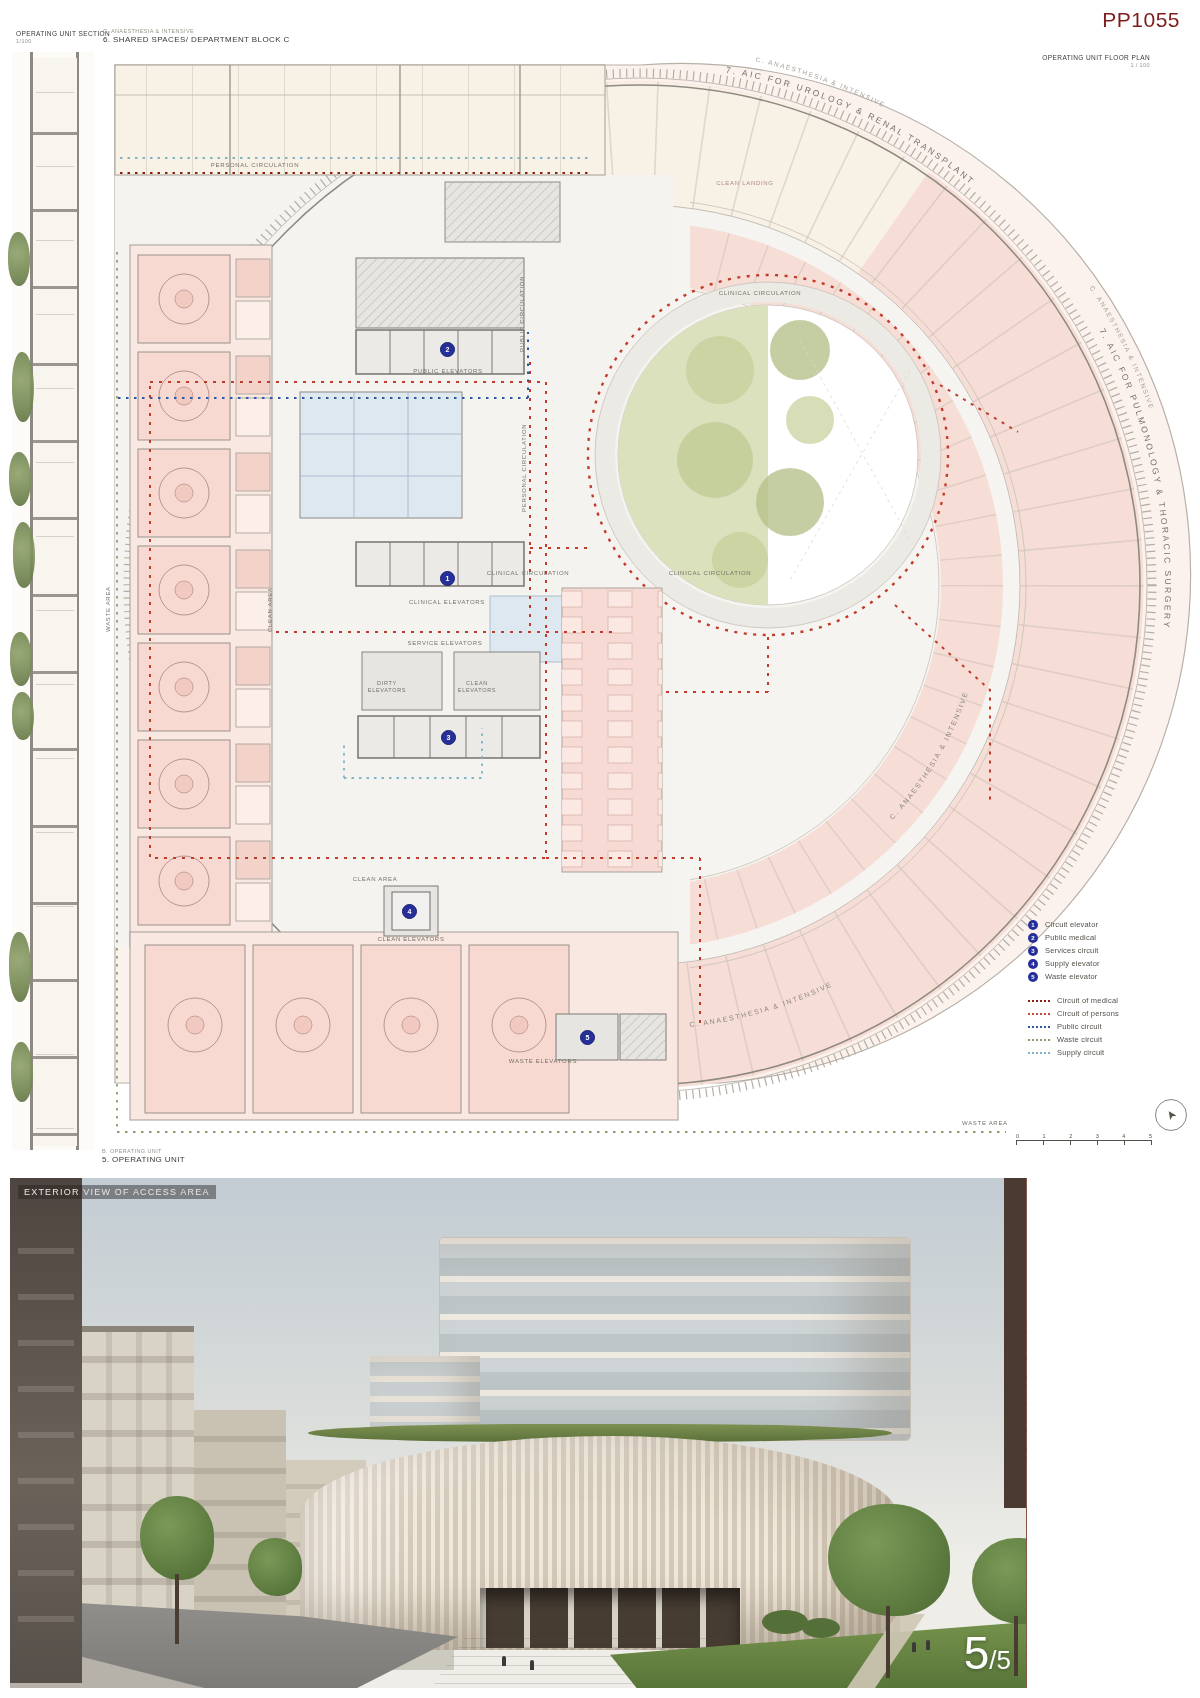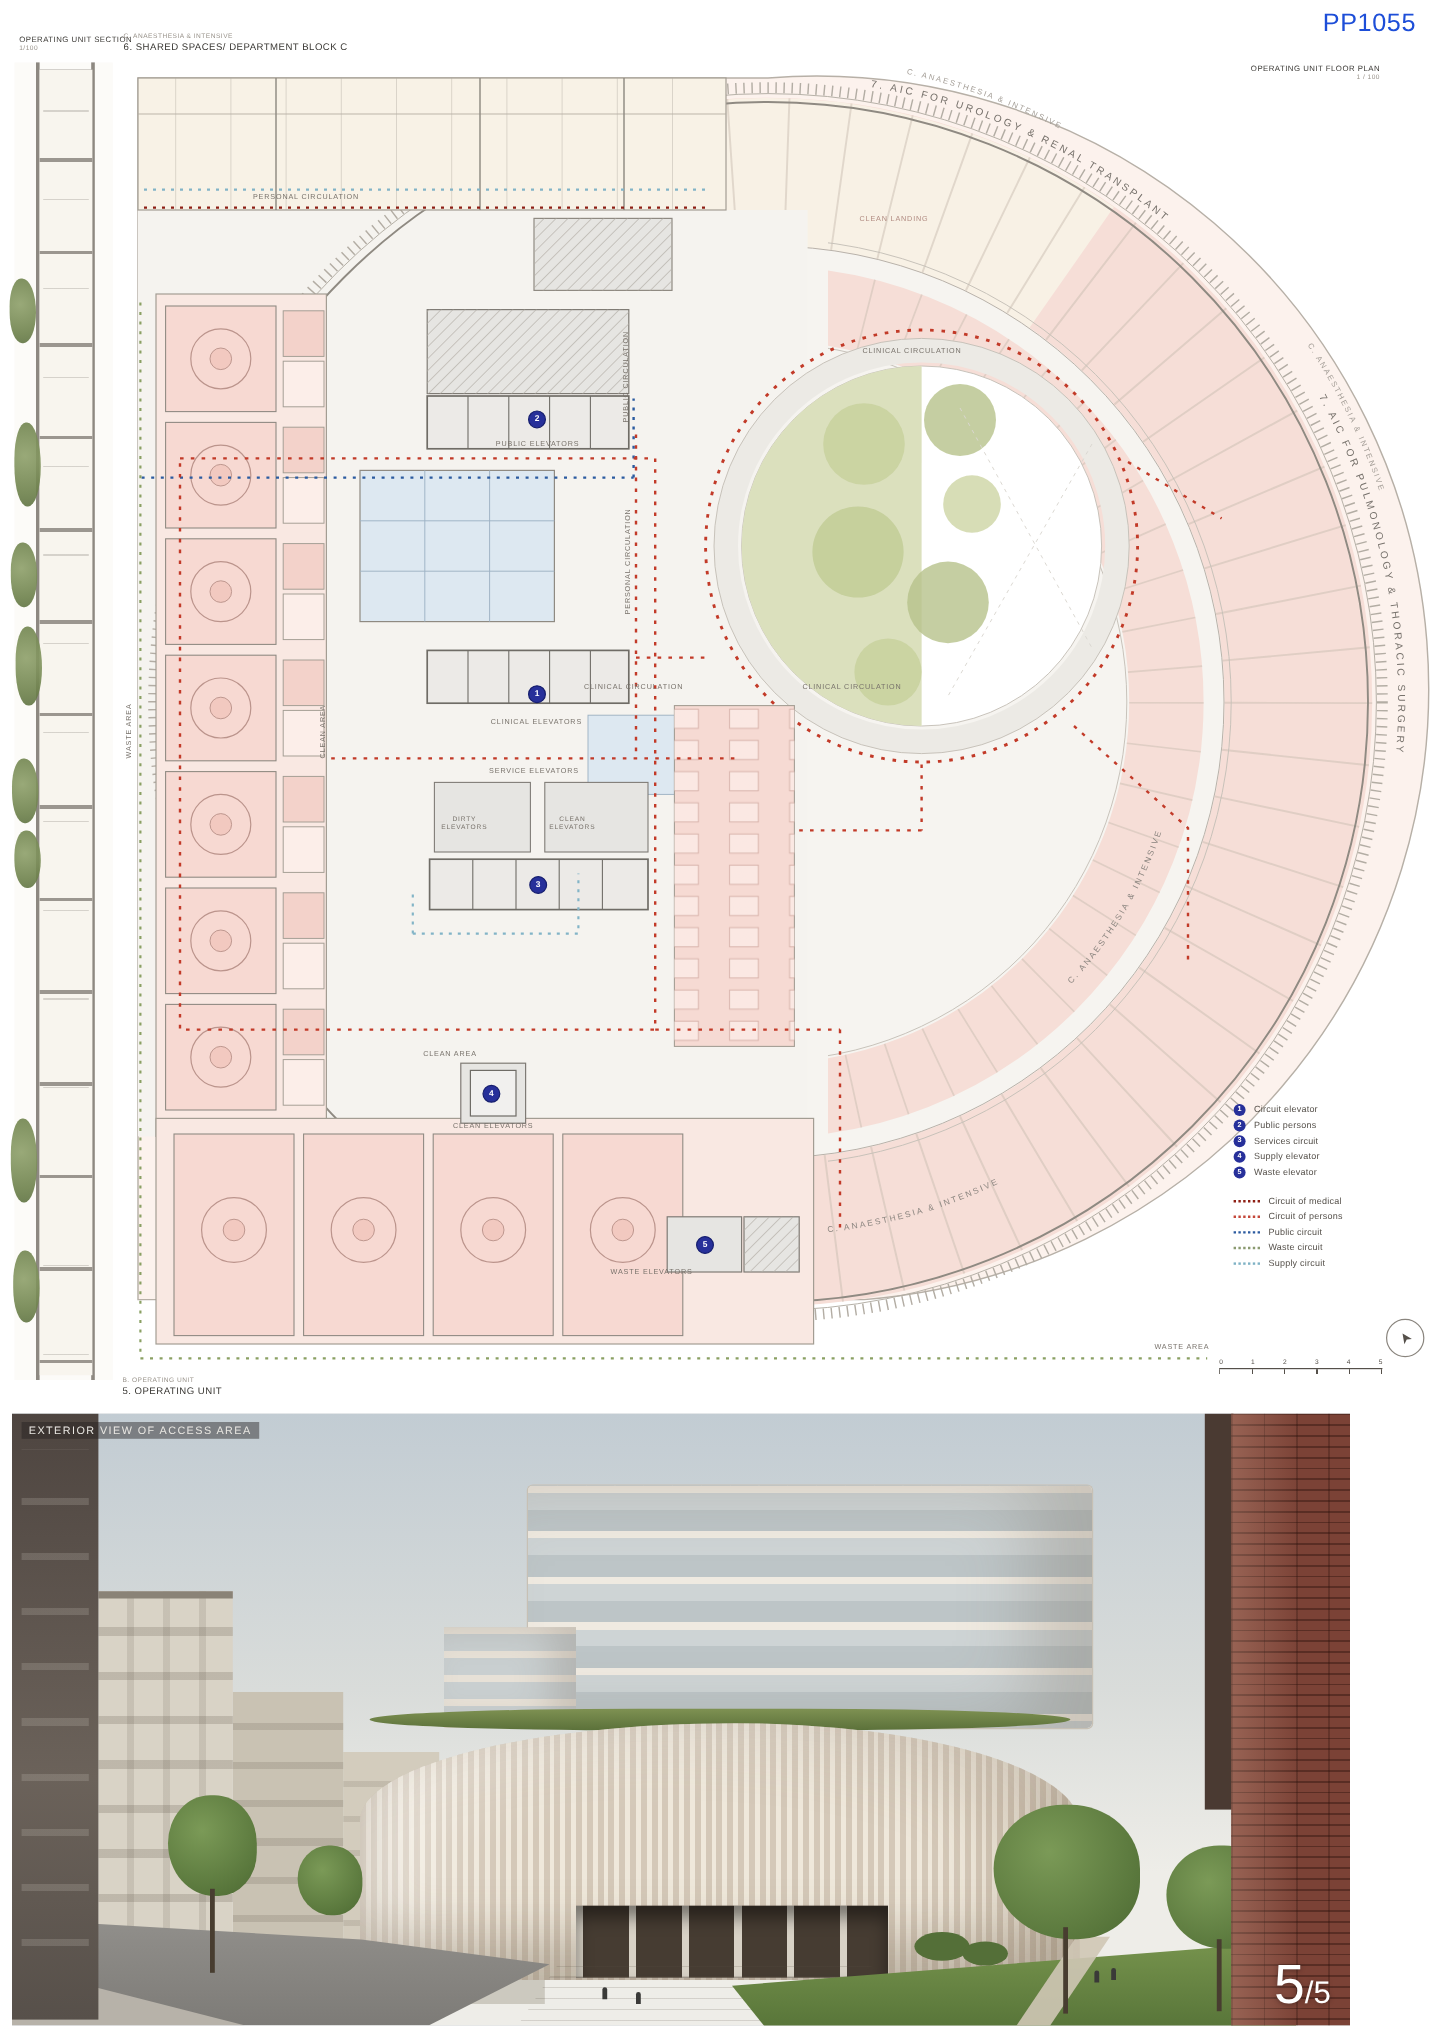--- a/index.html
+++ b/index.html
@@ -1,20 +1,20 @@
 <!DOCTYPE html>
 <html><head>
 <meta charset="utf-8">
 <style>
   html,body{margin:0;padding:0;background:#e8e8e8;}
   .board{position:relative;width:1200px;height:1698px;background:#ffffff;overflow:hidden;
          font-family:"Liberation Sans",sans-serif;color:#222;}
   
   .title{position:absolute;left:16px;top:8px;font-size:17px;font-weight:700;letter-spacing:.3px;color:#1c1c1a;}
-  .code{position:absolute;right:20px;top:8px;font-size:21px;font-weight:500;color:#1d4ed8;letter-spacing:.5px;}
+  .code{position:absolute;right:20px;top:8px;font-size:21px;font-weight:500;color:#7f1d1d;letter-spacing:.5px;}
   .cap-s{font-size:5.5px;color:#9a948c;letter-spacing:.4px;}
   .cap-b{font-size:8px;color:#3a3834;letter-spacing:.4px;}
   .blk{position:absolute;line-height:1.25;}
   .tr{text-align:right;}
   
   .section{position:absolute;left:12px;top:52px;width:82px;height:1098px;background:#fcfbf8;}
   .sec-wall{position:absolute;top:0;bottom:0;width:3px;background:#8d8881;}
   .sec-in{position:absolute;left:21px;top:6px;width:44px;bottom:4px;background:#f8f5ee;
     background-image:repeating-linear-gradient(180deg,transparent 0 74px,#9b968f 74px 77px);}
   .sec-fur{position:absolute;left:24px;top:10px;width:38px;bottom:8px;
@@ -43,21 +43,21 @@
   .north{position:absolute;left:1155px;top:1099px;width:30px;height:30px;border:1px solid #8a857e;border-radius:50%;
       display:flex;align-items:center;justify-content:center;}
   .north span{font-size:12px;color:#55504a;transform:rotate(-125deg);}
   .scalebar{position:absolute;left:1016px;top:1133px;width:136px;}
   .scalenums{display:flex;justify-content:space-between;font-size:5.5px;color:#55504a;margin-bottom:1px;}
   .scaleticks{height:4px;border-top:1px solid #55504a;
       background:repeating-linear-gradient(90deg,#55504a 0 1px,transparent 1px 27px);}
   
   .footer-cap{position:absolute;left:102px;top:1148px;line-height:1.3;}
   
-  .photo{position:absolute;left:10px;top:1178px;width:1115px;height:510px;overflow:hidden;background:#cfd5d8;}
+  .photo{position:absolute;left:10px;top:1178px;width:1017px;height:510px;overflow:hidden;background:#cfd5d8;}
   .ph{position:absolute;}
   .sky{left:0;top:0;right:0;bottom:0;background:linear-gradient(180deg,#c2ccd3 0%,#d9dcda 45%,#eeede8 75%);}
   .bL1{left:0;top:0;width:72px;height:505px;background:linear-gradient(180deg,#4e4540 0%,#6b625a 60%,#57504a 100%);
       background-blend-mode:normal;}
   .bL1w{left:8px;top:30px;width:56px;height:420px;
       background:repeating-linear-gradient(180deg,transparent 0 40px,rgba(220,215,205,.18) 40px 46px);}
   .bL2{left:72px;top:148px;width:112px;height:355px;background:#d9d3c6;box-shadow:inset 0 6px 0 #8a8377;
       background-image:repeating-linear-gradient(180deg,transparent 0 30px,rgba(95,85,72,.22) 30px 37px),
       repeating-linear-gradient(90deg,transparent 0 24px,rgba(95,85,72,.15) 24px 30px);}
   .bL3{left:184px;top:232px;width:92px;height:268px;background:#c9c2b3;
@@ -381,21 +381,21 @@
   <div class="marker" style="left:580px;top:1030px;">5</div>
 
   <div class="legend">
     <div class="lgroup">
       <div class="lrow">
           <span class="lbadge">1</span>
           <span class="ltext">Circuit elevator</span>
         </div>
       <div class="lrow">
           <span class="lbadge">2</span>
-          <span class="ltext">Public persons</span>
+          <span class="ltext">Public medical</span>
         </div>
       <div class="lrow">
           <span class="lbadge">3</span>
           <span class="ltext">Services circuit</span>
         </div>
       <div class="lrow">
           <span class="lbadge">4</span>
           <span class="ltext">Supply elevator</span>
         </div>
       <div class="lrow">

